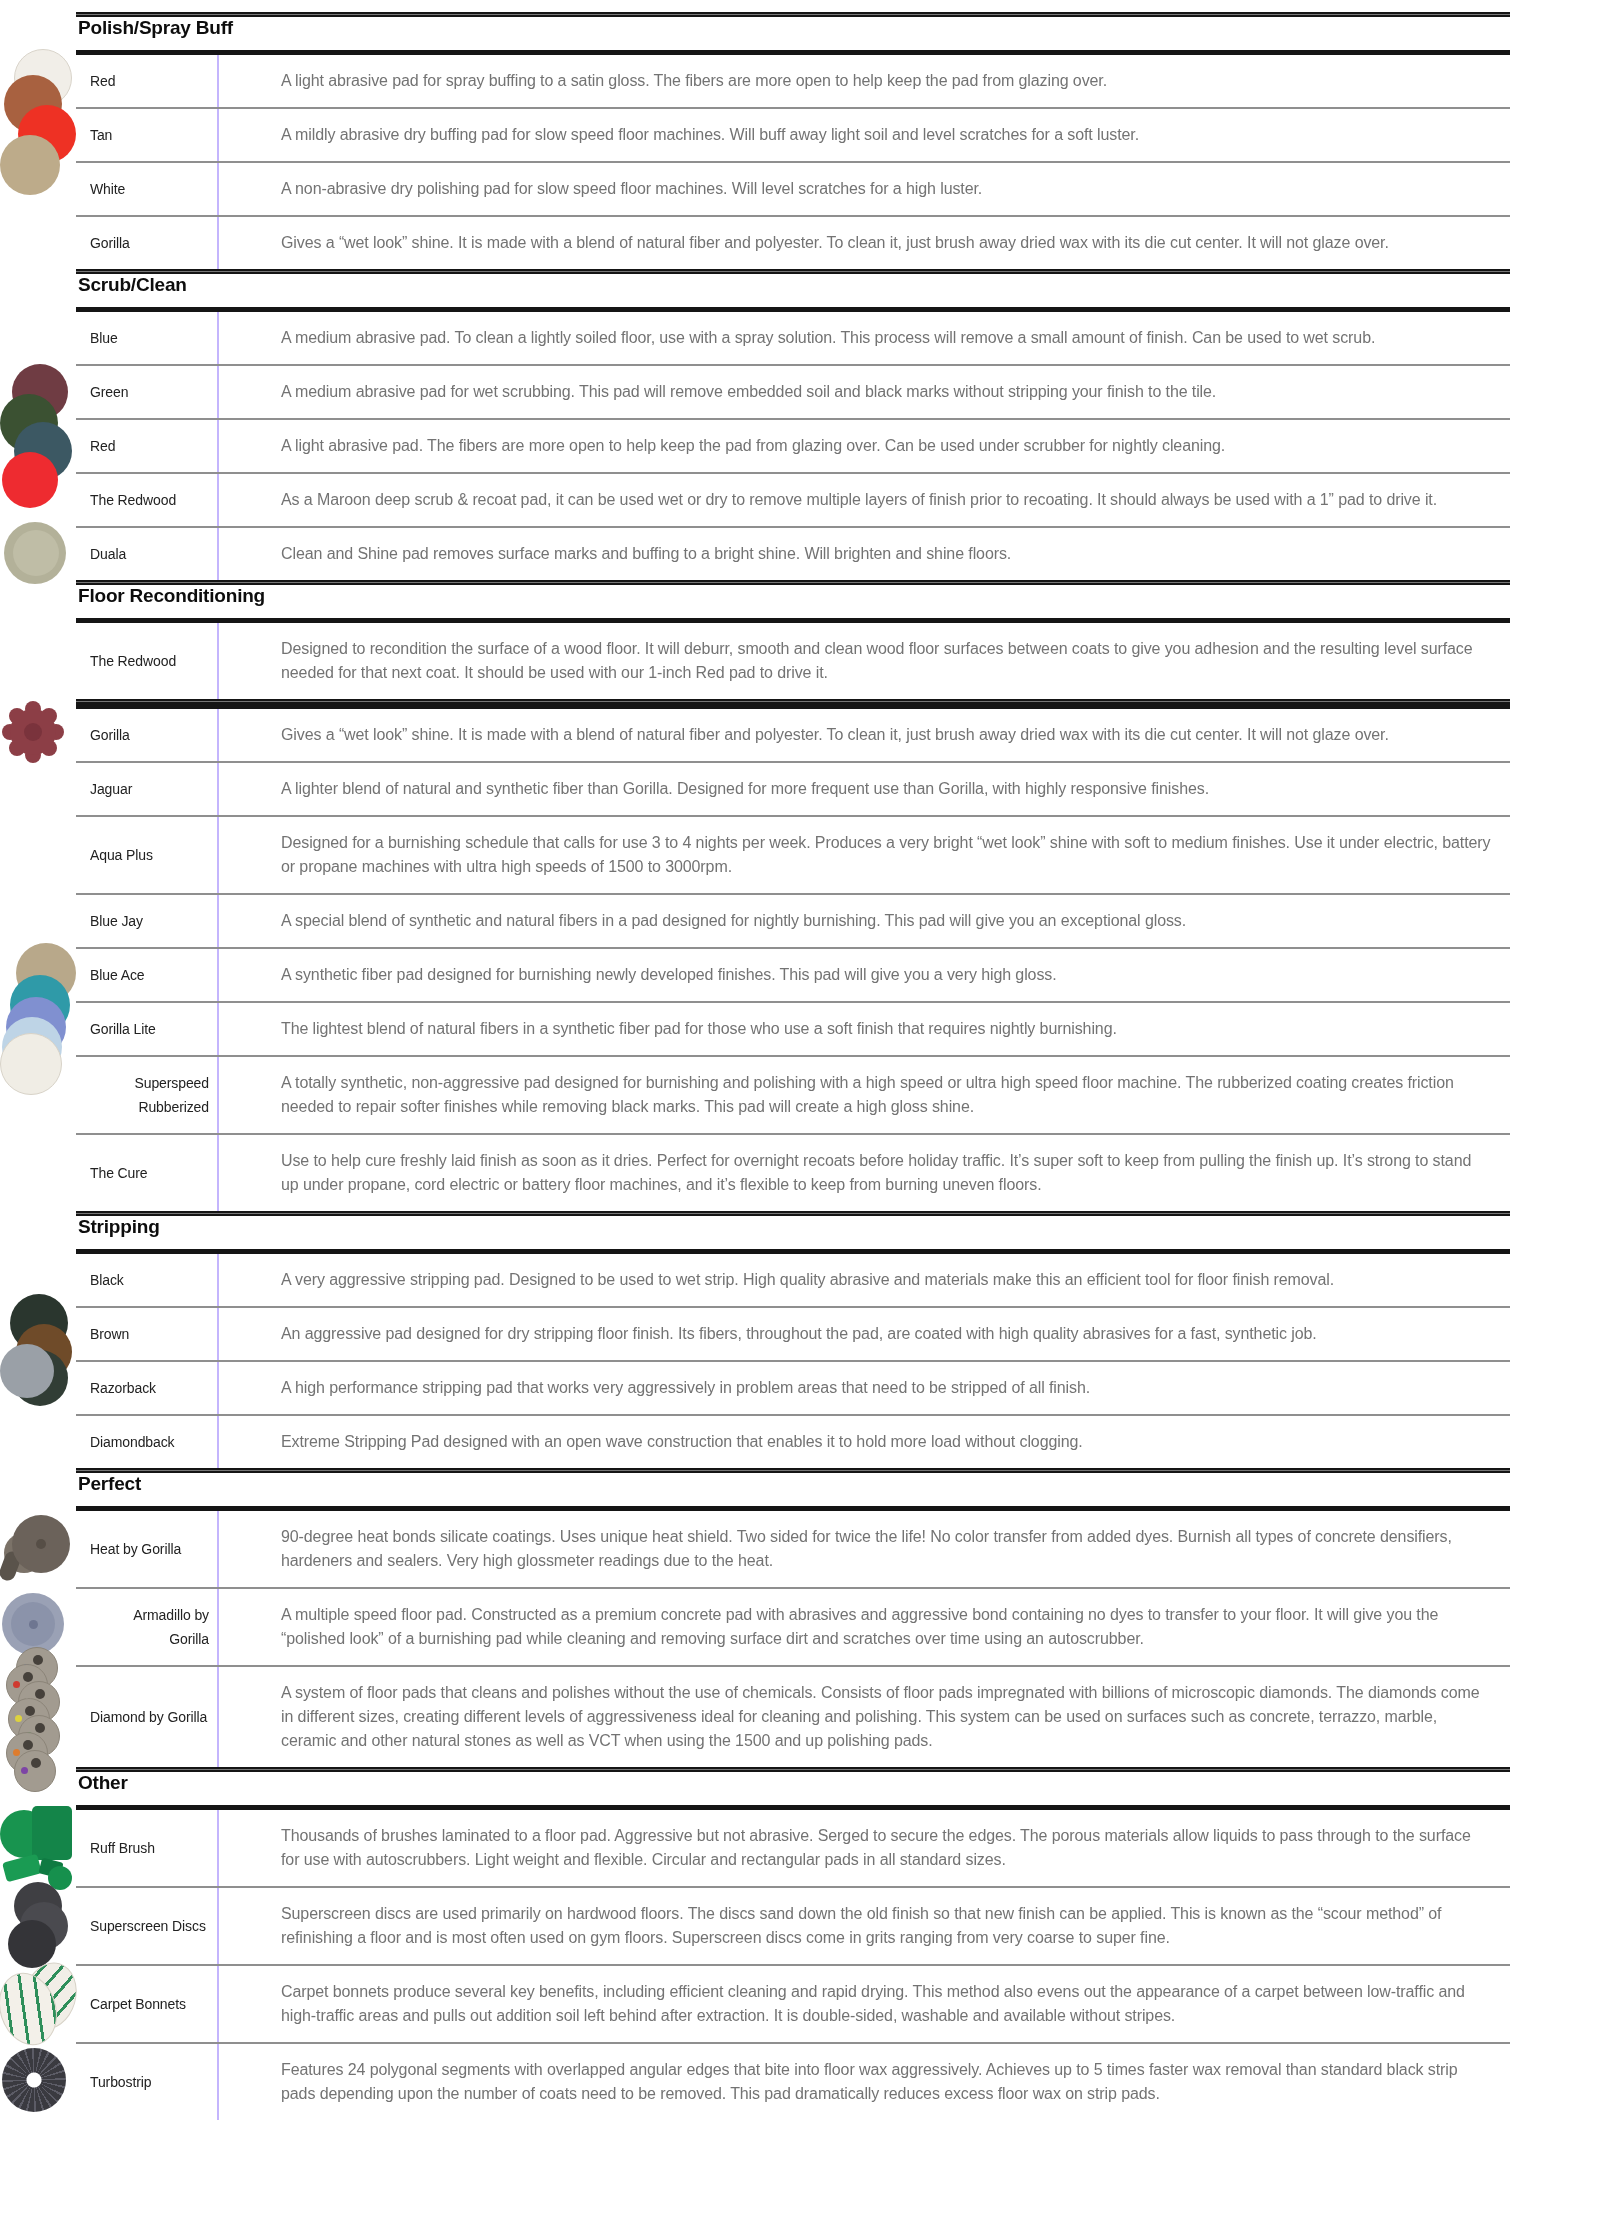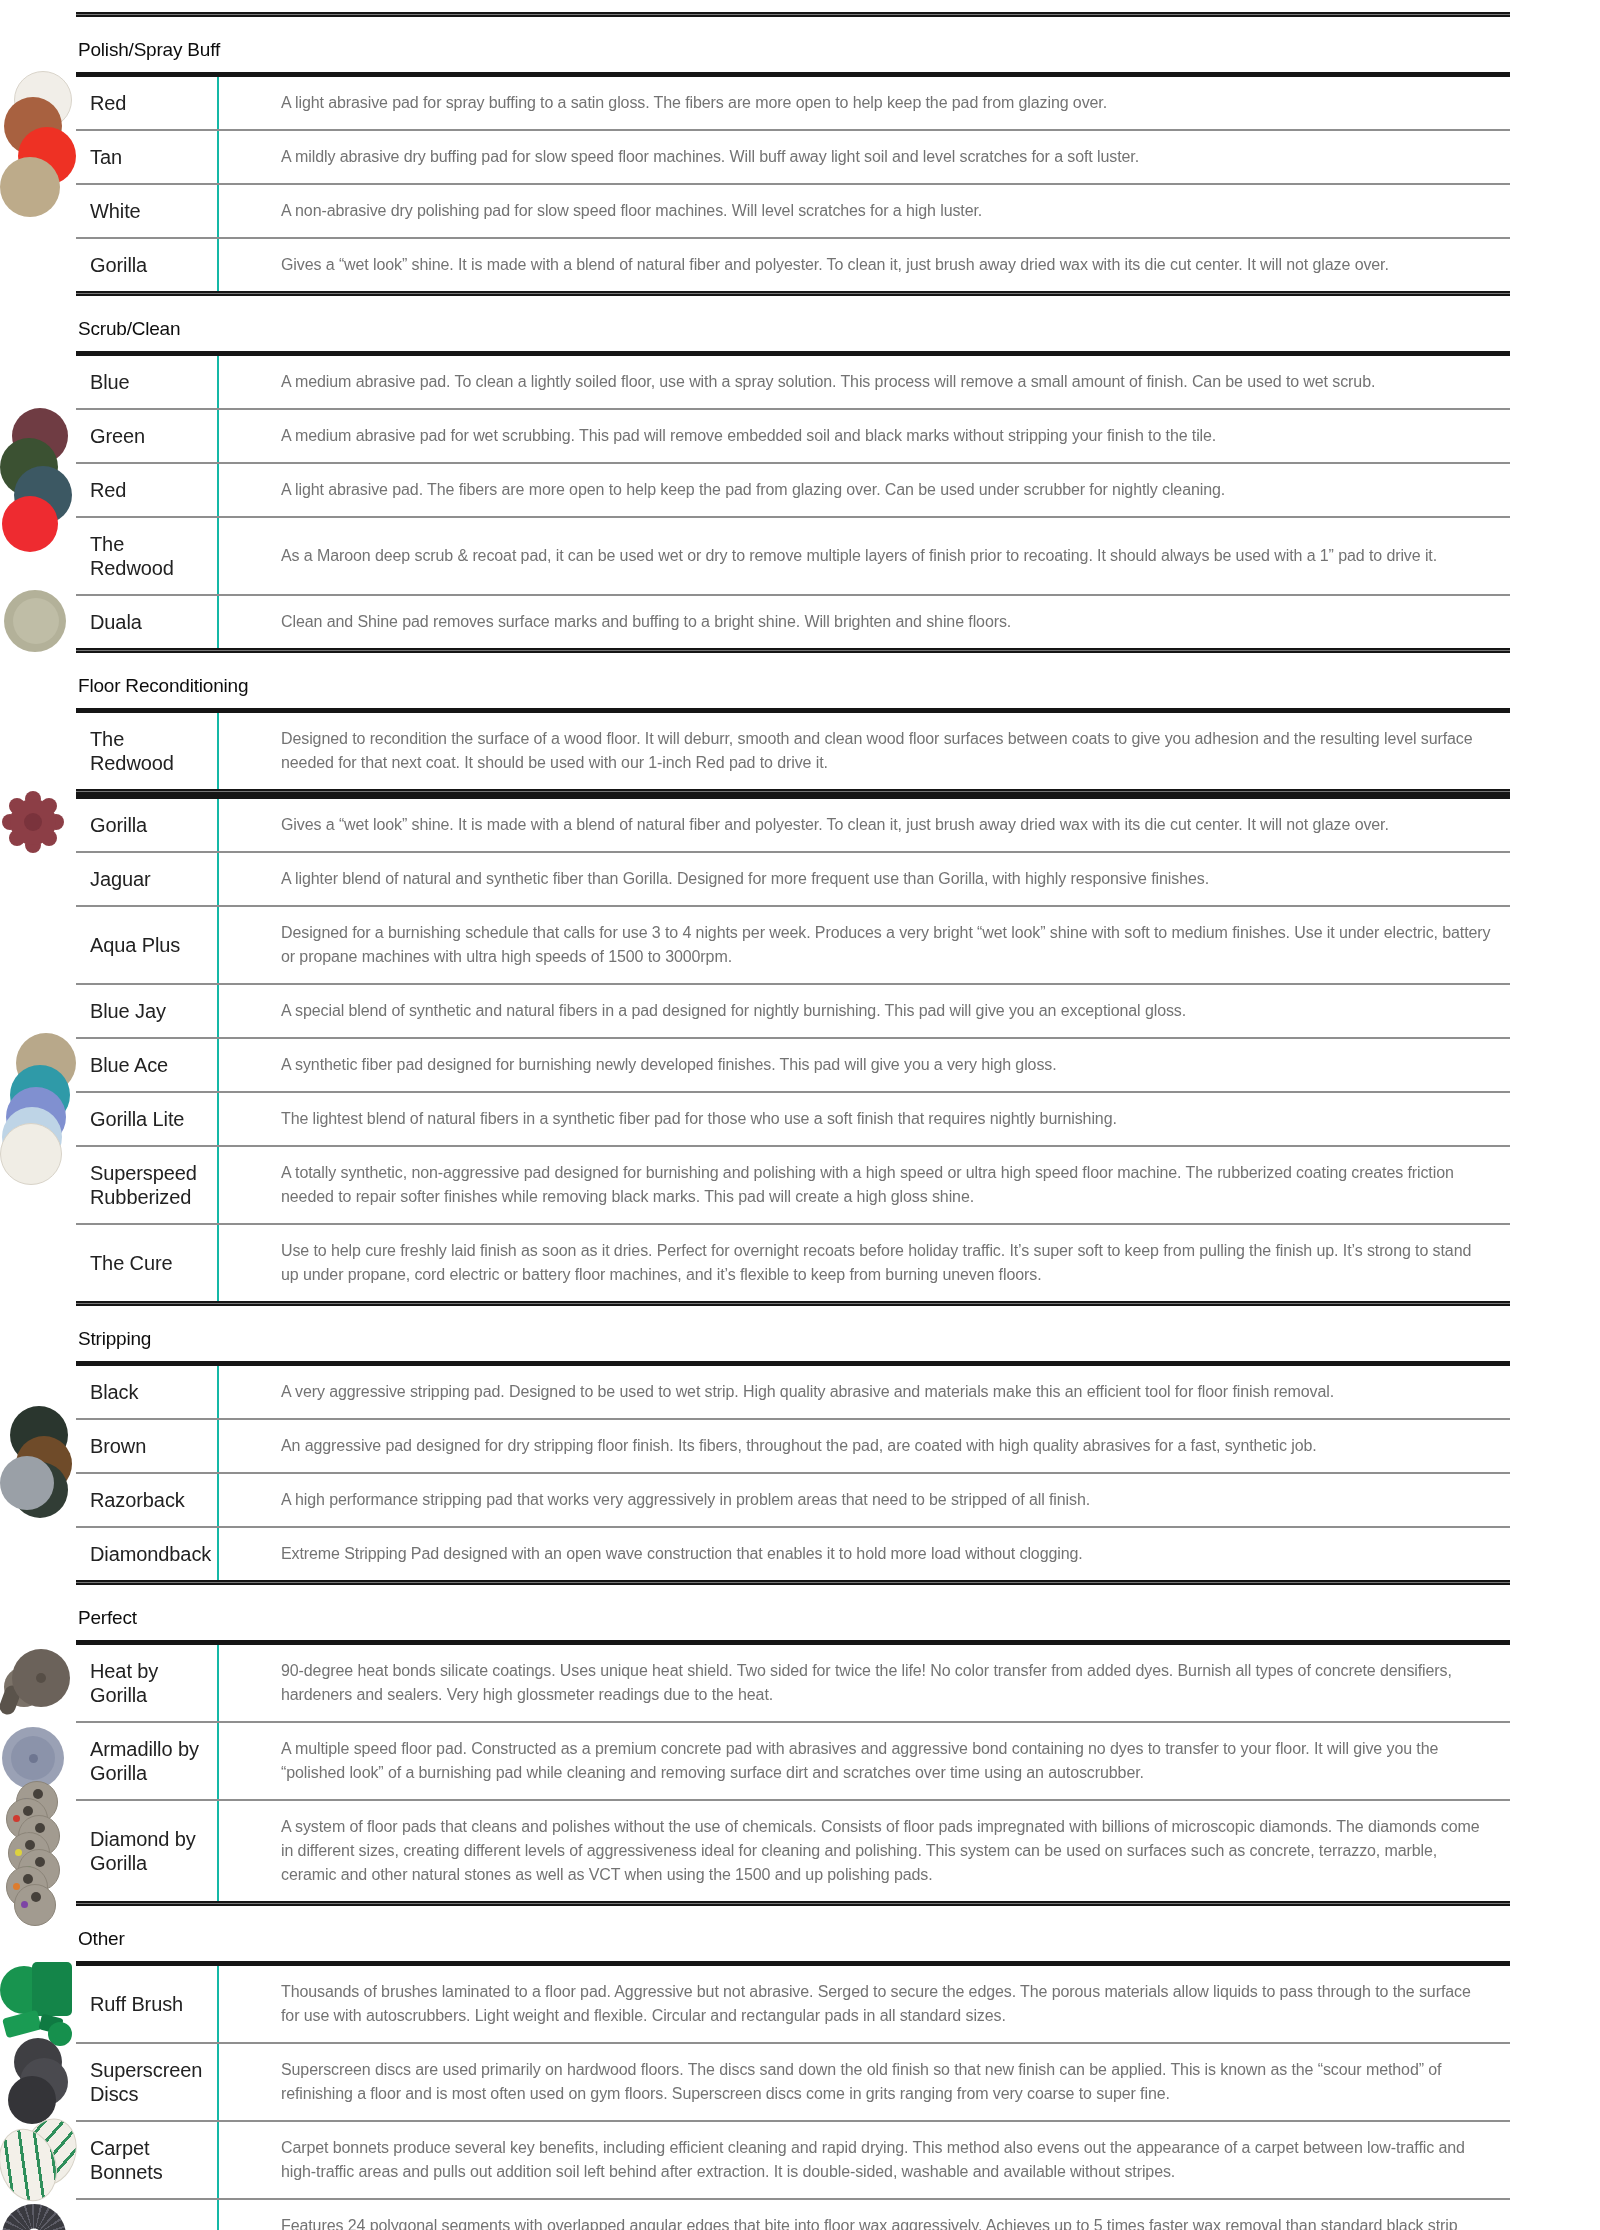--- a/index.html
+++ b/index.html
@@ -8,33 +8,33 @@
     font-family:"Liberation Sans", sans-serif;
     color:#1f1f1f;
     -webkit-font-smoothing:antialiased;
   }
   .catalog { position:absolute; left:76px; top:12px; width:1434px; }
   .rule-thick {
     height:5px;
     background:linear-gradient(#151515 0 2px, #777777 2px 3px, #151515 3px 5px);
   }
   .section-title {
-    font-size:19px; font-weight:400; color:#0d0d0d;
+    font-size:19px; font-weight:700; color:#0d0d0d;
     letter-spacing:-0.2px;
-    padding:22px 2px 11px 2px;
+    padding:0 2px 11px 2px;
   }
   .rows { border-top:5px solid transparent; border-image:linear-gradient(#151515 0 2px, #777 2px 3px, #151515 3px 5px) 1; }
   .rows { border-left:none; border-right:none; border-bottom:none; border-top:5px solid #151515; }
   .row { display:grid; grid-template-columns:143px 1fr; position:relative; }
   .row + .row { border-top:2px solid #8f8f8f; }
   .cell-name {
-    border-right:2px solid #14b8a6;
+    border-right:2px solid #c4b5fd;
     padding:14px 8px 14px 14px;
     display:flex; align-items:center;
-    font-size:20px; line-height:24px; letter-spacing:-0.1px; color:#222222;
+    font-size:14px; line-height:24px; letter-spacing:-0.1px; color:#222222;text-align:right;
   }
   .cell-desc {
     padding:14px 18px 14px 14px;
     display:flex; align-items:center;
     font-size:16px; line-height:24px; letter-spacing:-0.1px; color:#737373;margin-left:48px;
   }
   .pad-image { position:absolute; pointer-events:none; }
   .pad-shape { position:absolute; }
 </style>
 </head>

